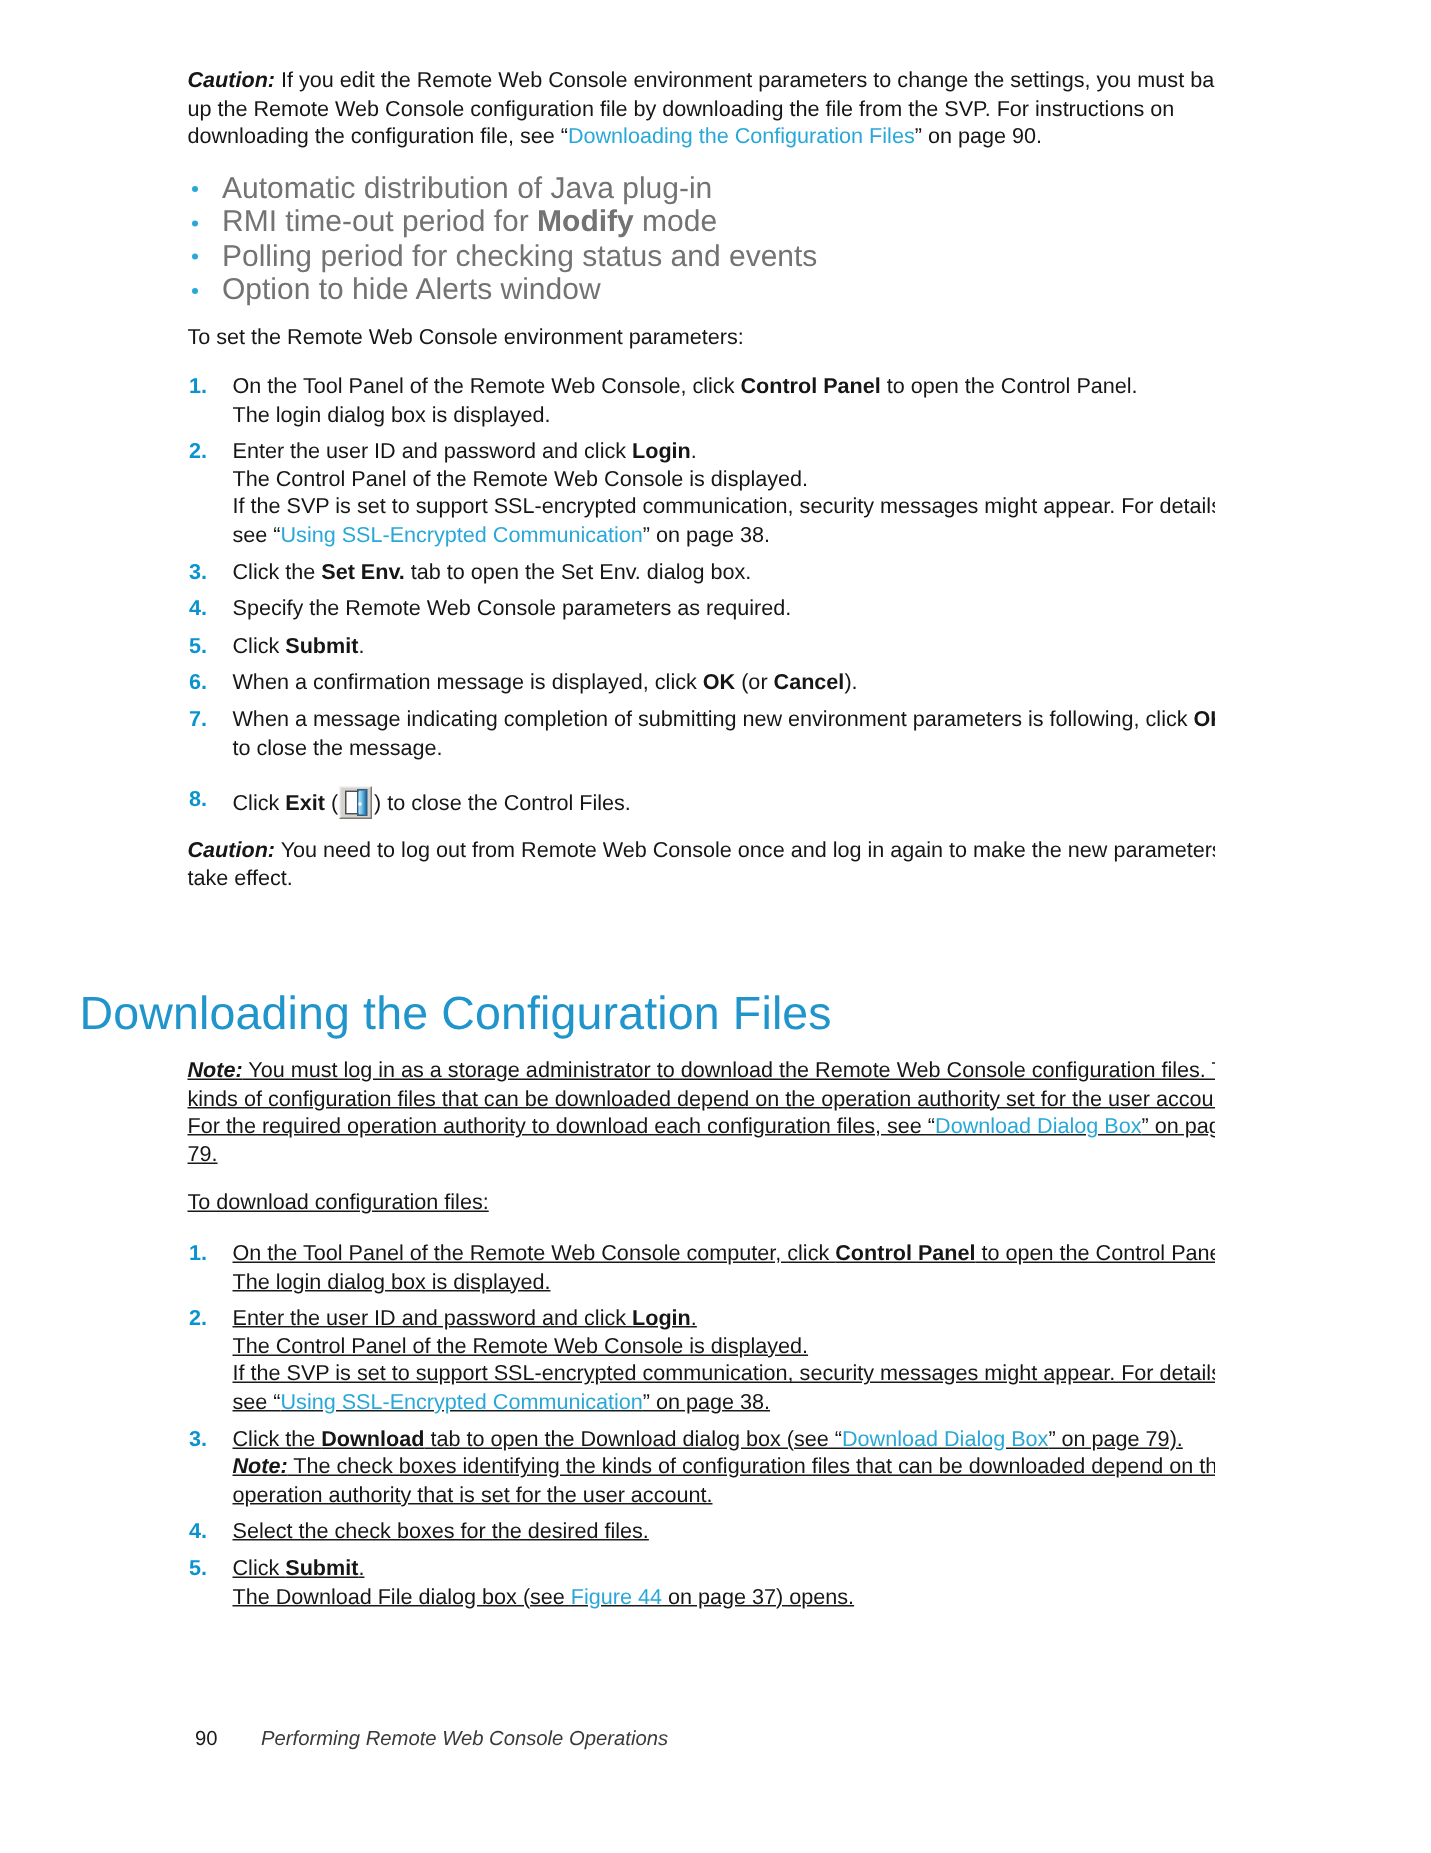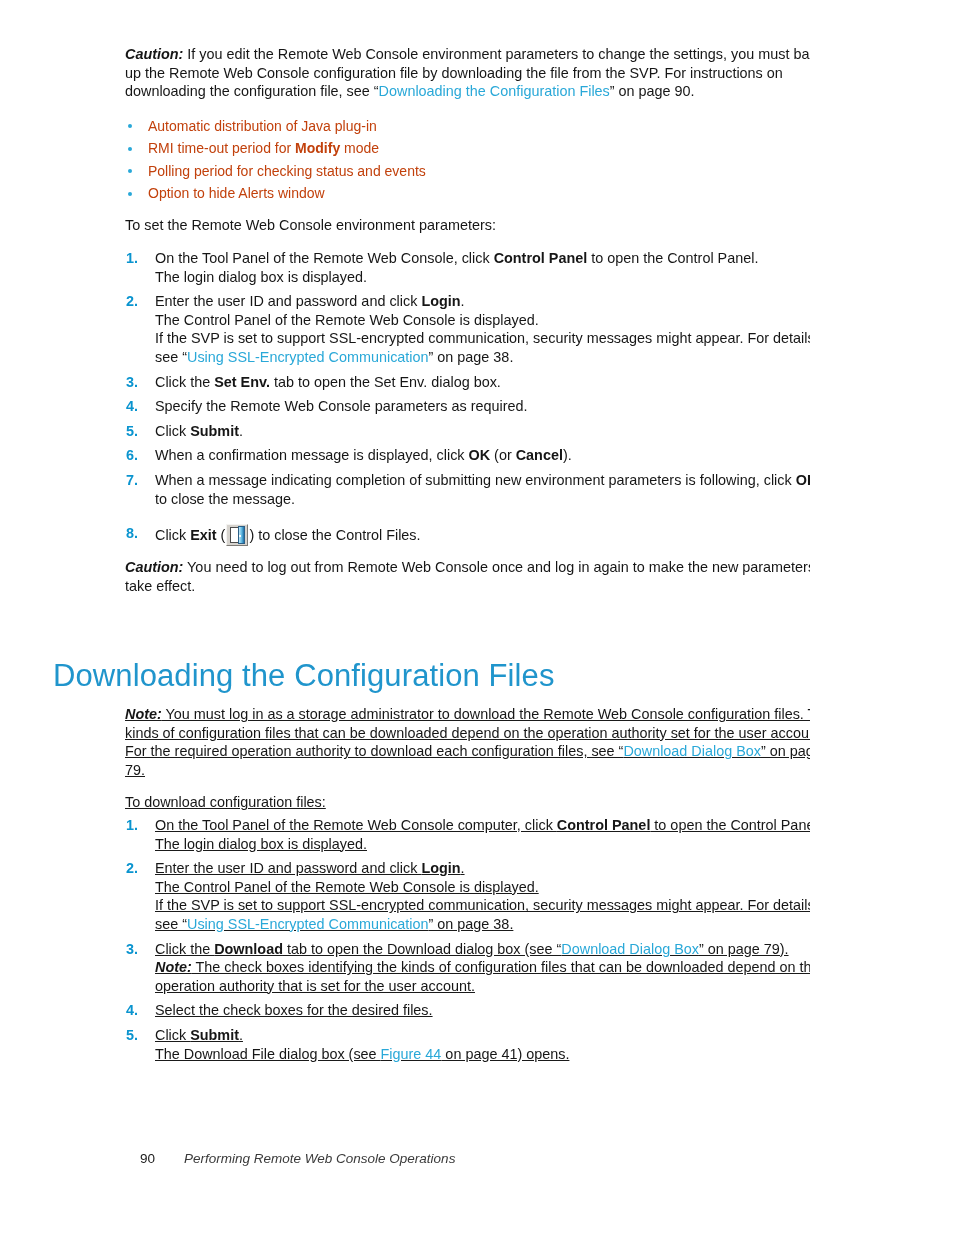--- a/index.html
+++ b/index.html
@@ -38,23 +38,23 @@
   }
   
   ul.bullets {
     list-style: none;
     margin: 6px 0 12px 0;
     padding: 0;
   }
   ul.bullets > li {
     position: relative;
     padding-left: 23px;
-    font-size: 14px;
+    font-size: 20px;
     line-height: 22.4px;
-    color: #c2410c;
+    color: #737373;
   }
   ul.bullets > li::before {
     content: "";
     position: absolute;
     left: 3px;
     top: 9.5px;
     width: 4px;
     height: 4px;
     background: #29a8d8;
     border-radius: 50%;
@@ -98,21 +98,21 @@
   }
   .blk-after-head {
     position: absolute;
     left: 125px;
     top: 705px;
     width: 708px;
     text-decoration: underline;
   }
   .footer {
     position: absolute;
-    left: 140px;
+    left: 130px;
     top: 1150px;
     font-size: 13.5px;
     line-height: 18px;
     color: #3a3a3a;
   }
   .footer .pg {
     display: inline-block;
     width: 44px;
     color: #1a1a1a;
   }
@@ -226,21 +226,21 @@
   </div>
 
   <h1 class="section">Downloading the Configuration Files</h1>
 
   <div class="blk-after-head">
 
     <p class="para">
       <span class="lead">Note:</span><span> You must log in as a storage administrator to download the Remote Web Console configuration files.  The kinds of configuration files that can be downloaded depend on the operation authority set for the user account.  For the required operation authority to download each configuration files, see “</span><span class="link">Download Dialog Box</span><span>” on page 79.</span>
     </p>
 
-    <p class="para" style="margin-bottom:4px;">To download configuration files:</p>
+    <p class="para" style="margin-bottom:15px;">To download configuration files:</p>
 
     <ol class="steps">
       <li>
         <span class="marker">1.</span>
         <span class="step-line"><span>On the Tool Panel of the Remote Web Console computer, click </span><span class="bold">Control Panel</span><span> to open the Control Panel.</span></span>
         <span class="step-line">The login dialog box is displayed.</span>
       </li>
       <li>
         <span class="marker">2.</span>
         <span class="step-line"><span>Enter the user ID and password and click </span><span class="bold">Login</span><span>.</span></span>
@@ -252,21 +252,21 @@
         <span class="step-line"><span>Click the </span><span class="bold">Download</span><span> tab to open the Download dialog box (see “</span><span class="link">Download Dialog Box</span><span>” on page 79).</span></span>
         <span class="step-line"><span class="lead">Note:</span><span> The check boxes identifying the kinds of configuration files that can be downloaded depend on the operation authority that is set for the user account.</span></span>
       </li>
       <li>
         <span class="marker">4.</span>
         <span class="step-line">Select the check boxes for the desired files.</span>
       </li>
       <li>
         <span class="marker">5.</span>
         <span class="step-line"><span>Click </span><span class="bold">Submit</span><span>.</span></span>
-        <span class="step-line"><span>The Download File dialog box (see </span><span class="link">Figure 44</span><span> on page 41) opens.</span></span>
+        <span class="step-line"><span>The Download File dialog box (see </span><span class="link">Figure 44</span><span> on page 37) opens.</span></span>
       </li>
     </ol>
   </div>
 
   <div class="footer">
     <span class="pg">90</span><span class="ftxt">Performing Remote Web Console Operations</span>
   </div>
 
 </div>
 

